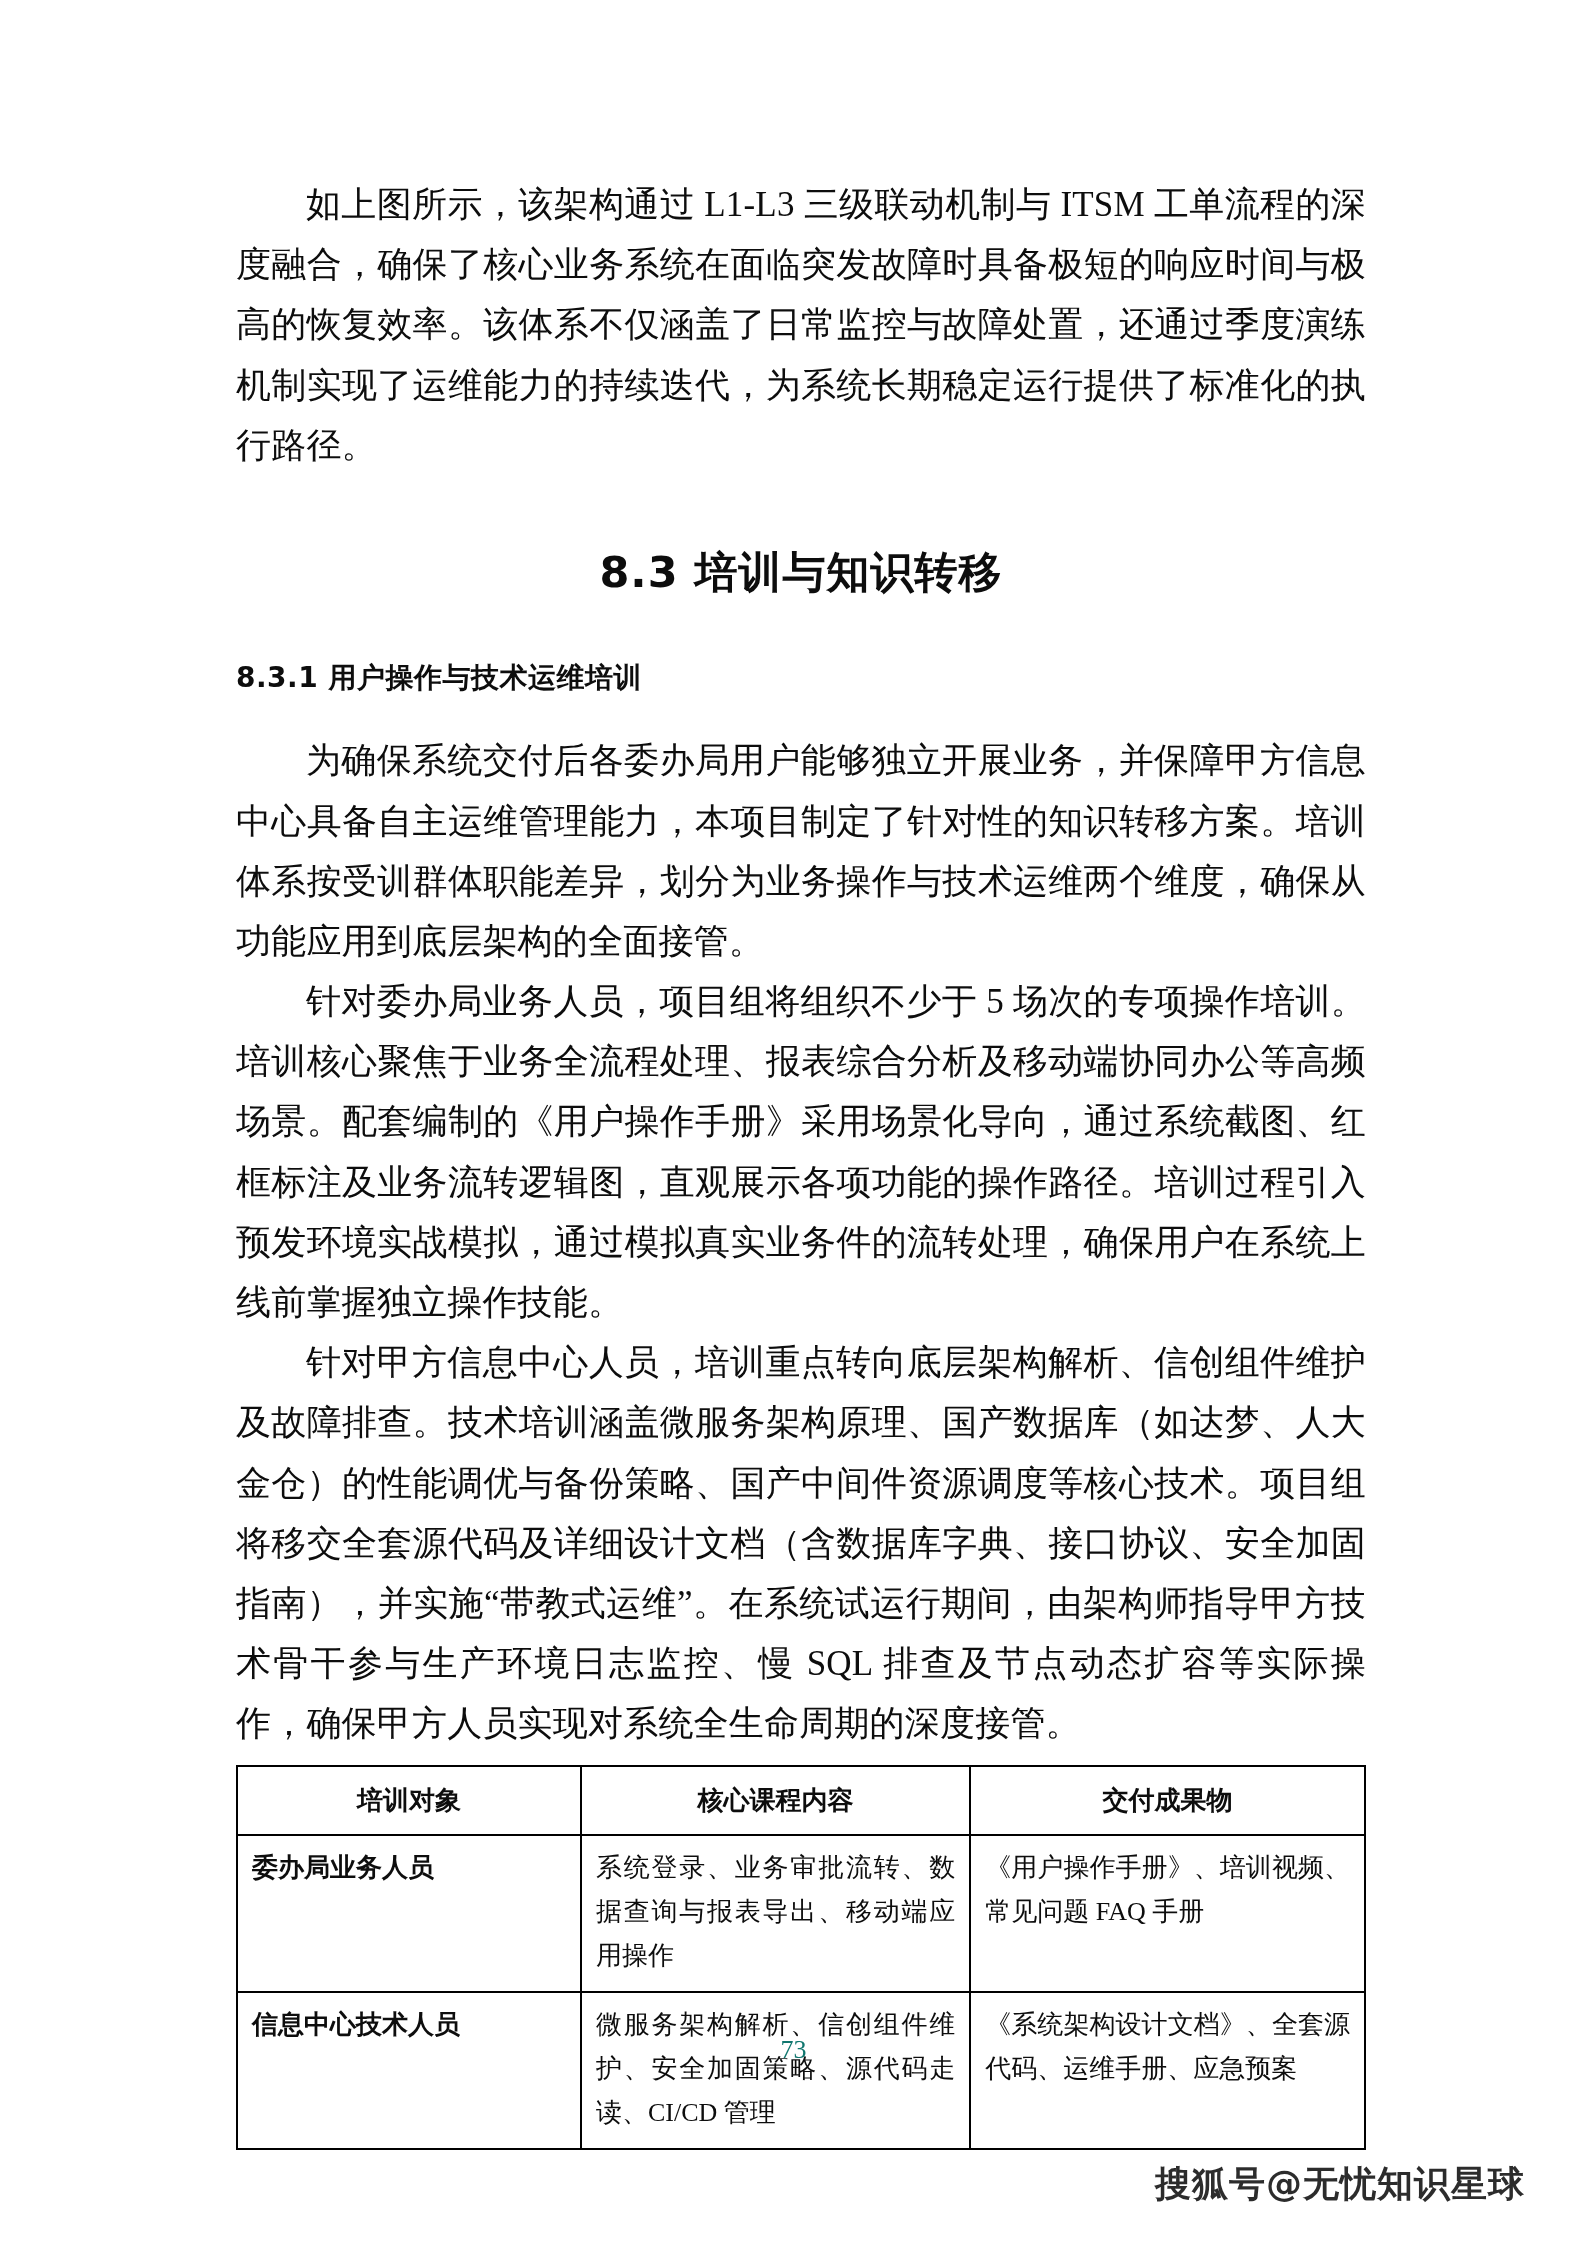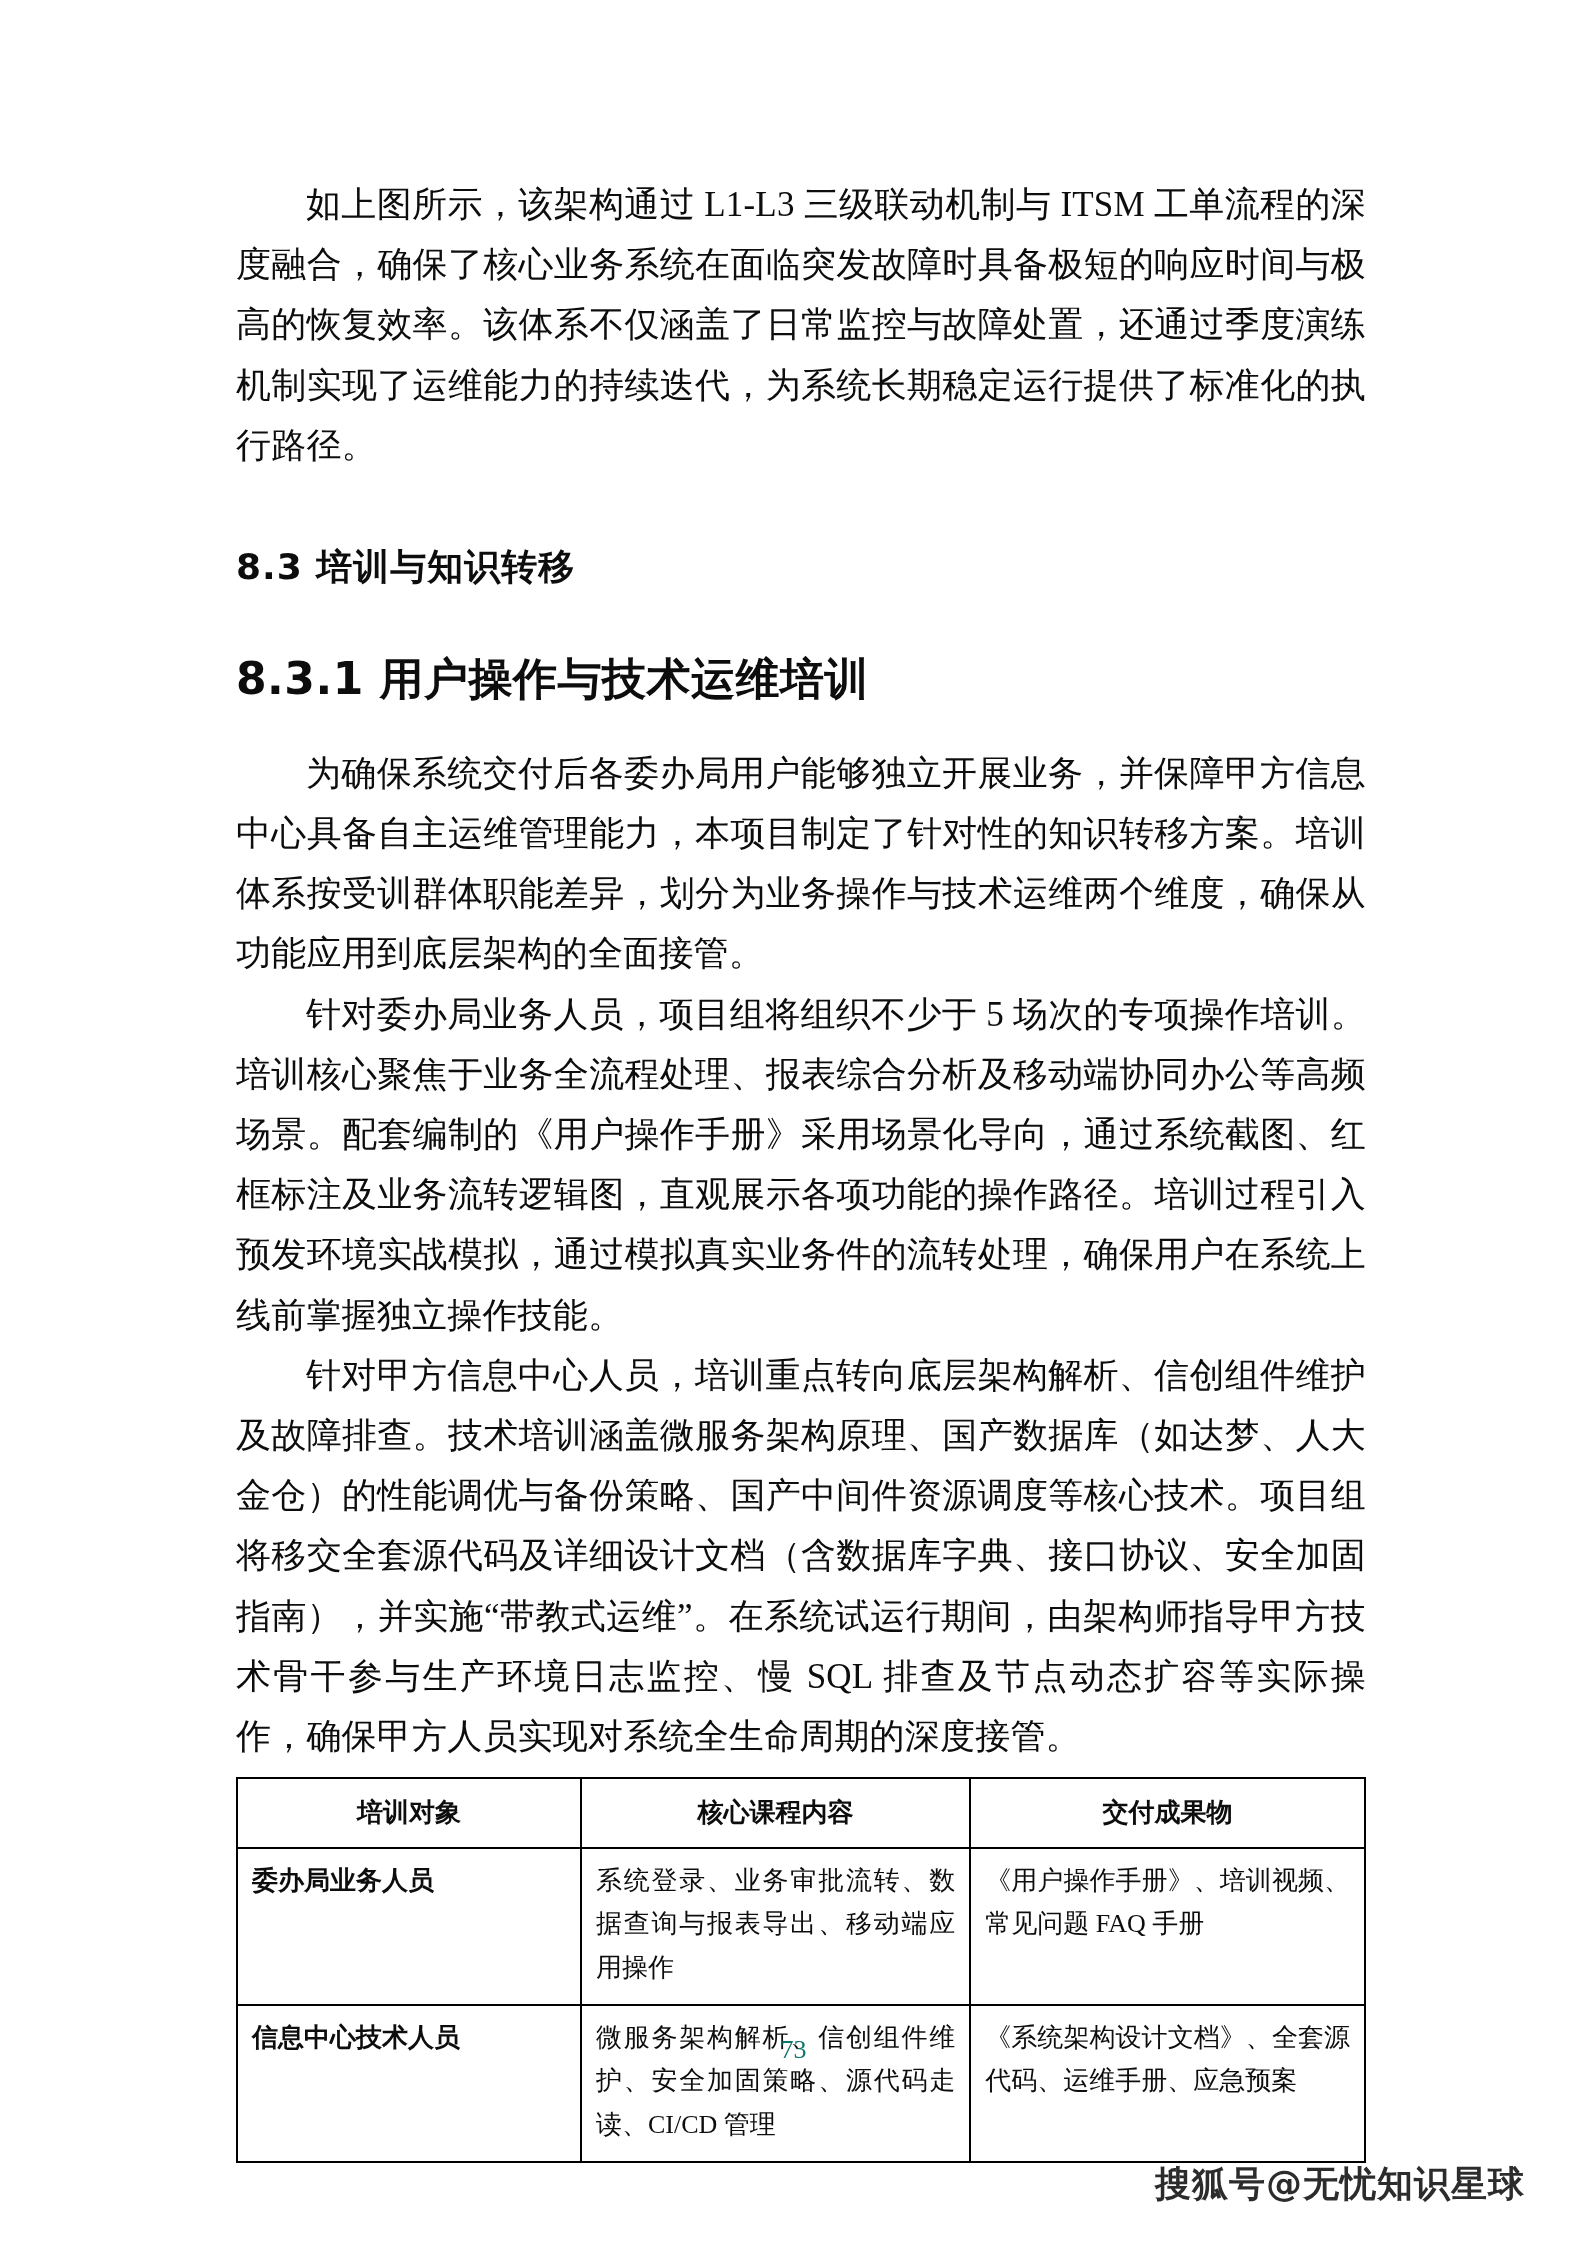--- a/index.html
+++ b/index.html
@@ -31,29 +31,30 @@
     line-height: 1.72;
     text-align: justify;
     text-justify: inter-ideograph;
     text-indent: 2em;
     letter-spacing: 0.2px;
     font-family: "Liberation Serif", "DejaVu Serif", serif;
   }
 
   h2.h-sec {
     font-family: "DejaVu Sans", "Liberation Sans", sans-serif;
-    font-size: 36px;
+    font-size: 43px;
     font-weight: bold;
     margin: 66px 0 0 0;
     line-height: 1.4;
     letter-spacing: 1px;
+    text-align: center;
   }
   h3.h-subsec {
     font-family: "DejaVu Sans", "Liberation Sans", sans-serif;
-    font-size: 44px;
+    font-size: 28px;
     font-weight: bold;
     margin: 56px 0 34px 0;
     line-height: 1.4;
     letter-spacing: 0.5px;
   }
 
   table.train-table {
     border-collapse: collapse;
     width: 100%;
     margin-top: 10px;

